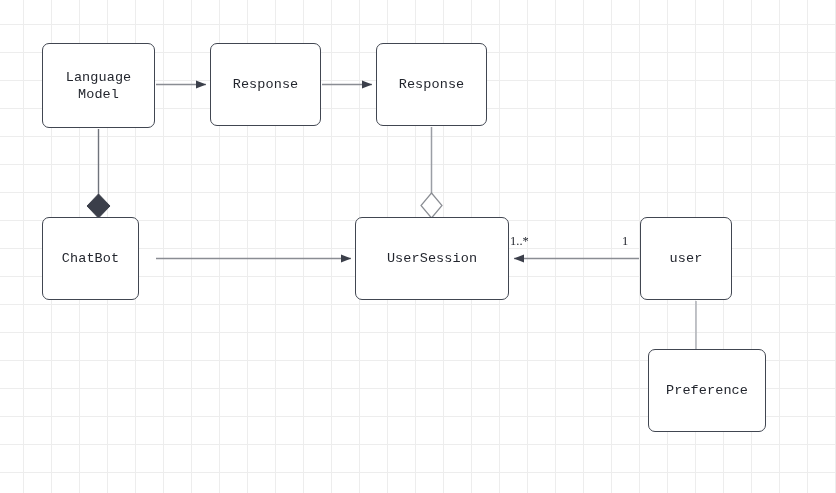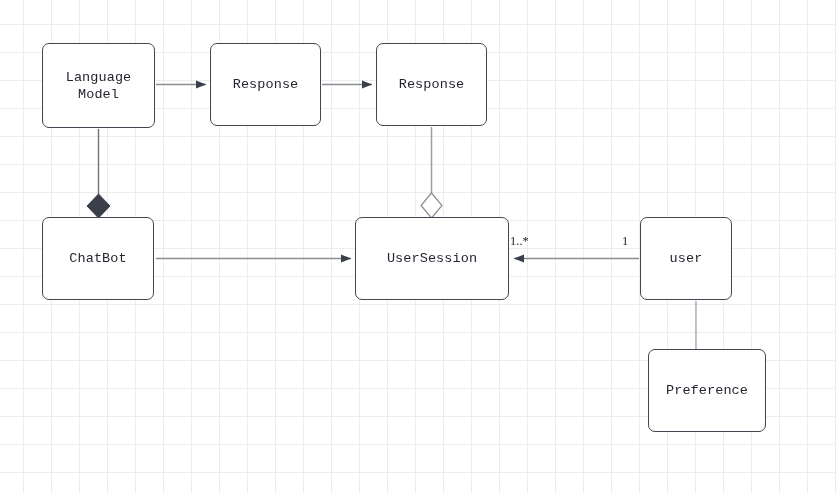--- a/index.html
+++ b/index.html
@@ -118,21 +118,21 @@
   </div>
 
   <div class="node" style="left:210px; top:43px; width:111px; height:83px;">
     <span>Response</span>
   </div>
 
   <div class="node" style="left:376px; top:43px; width:111px; height:83px;">
     <span>Response</span>
   </div>
 
-  <div class="node" style="left:42px; top:217px; width:112px; height:83px;">
+  <div class="node" style="left:42px; top:217px; width:97px; height:83px;">
     <span>ChatBot</span>
   </div>
 
   <div class="node" style="left:355px; top:217px; width:154px; height:83px;">
     <span>UserSession</span>
   </div>
 
   <div class="node" style="left:640px; top:217px; width:92px; height:83px;">
     <span>user</span>
   </div>

